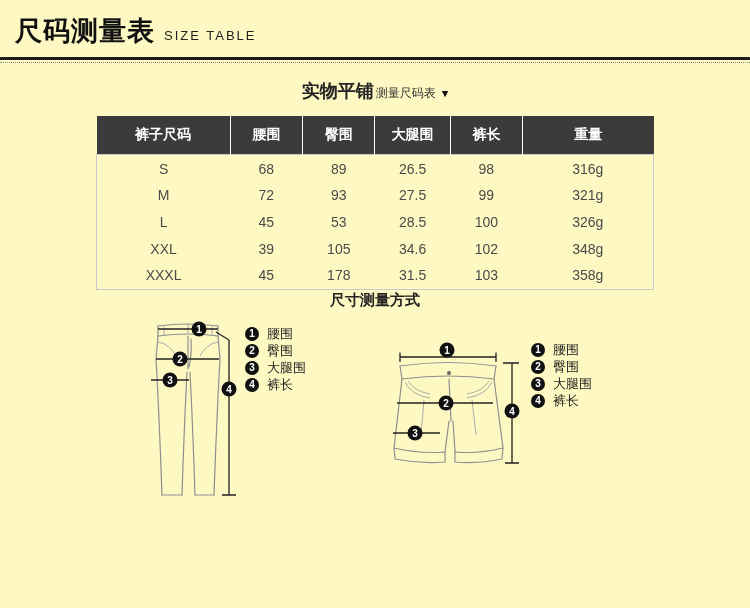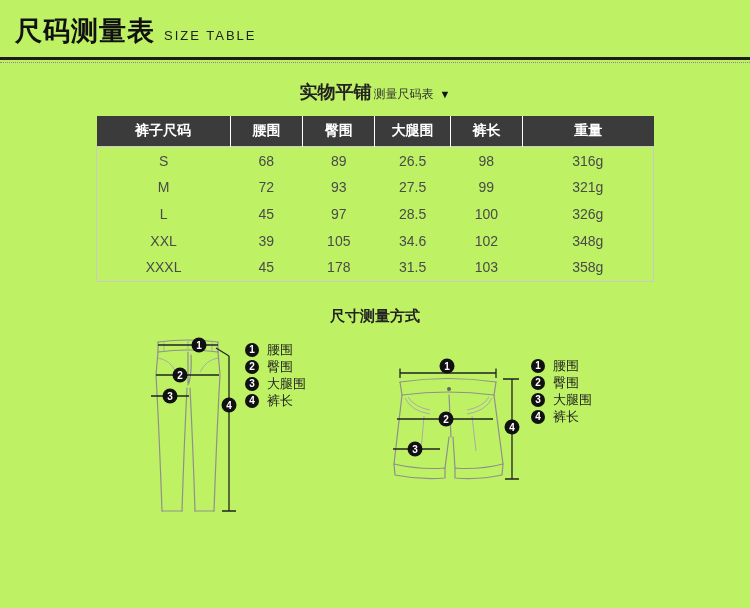--- a/index.html
+++ b/index.html
@@ -1,43 +1,43 @@
 <!DOCTYPE html>
 <html><head>
 <meta charset="utf-8">
 <style>
   * { margin:0; padding:0; box-sizing:border-box; }
   body { background:#fff; font-family:"Liberation Sans","DejaVu Sans",sans-serif; }
-  .page { position:relative; width:750px; height:608px; background:#bef264; overflow:hidden; }
+  .page { position:relative; width:750px; height:608px; background:#fef9c3; overflow:hidden; }
 
   
   .hdr { padding:13px 0 0 15px; white-space:nowrap; }
   .hdr-cn { font-size:27px; font-weight:bold; color:#111; letter-spacing:1px; }
   .hdr-en { font-size:13px; color:#222; margin-left:9px; letter-spacing:2px; }
   .rule-solid { margin-top:8px; border-top:3px solid #1c1c1c; }
   .rule-dotted { margin-top:2px; border-top:1px dotted #8a8a8a; }
 
   
-  .flat-heading { margin-top:19px; text-align:center; line-height:20px; }
+  .flat-heading { margin-top:19px; text-align:center; line-height:20px;font-family:Liberation Mono, monospace; }
   .fh-main { font-size:18px; font-weight:bold; color:#222; }
   .fh-sub { font-size:12px; color:#333; margin-left:2px; }
   .fh-arrow { font-size:11px; color:#111; margin-left:6px; }
   .note { margin-top:9px; text-align:center; font-size:14px; color:#555; line-height:17px; }
 
   
   table.size-table { width:558px; margin:12px auto 0; border-collapse:collapse; table-layout:fixed; text-align:center; }
-  table.size-table thead th { background:#3b3b3b; color:#fff; font-size:14px; font-weight:bold; height:30px; border-left:1px solid #fff; }
+  table.size-table thead th { background:#3b3b3b; color:#fff; font-size:14px; font-weight:bold; height:38px; border-left:1px solid #fff; }
   table.size-table thead th:first-child { border-left:none; }
   table.size-table tbody { }
   table.size-table tbody td { height:27px; font-size:14px; color:#4a4a4a; border:none; }
   table.size-table tbody tr:first-child td { padding-top:2px; }
   table.size-table tbody { border:1px solid #c9c9c9; }
 
   
-  .method-heading { margin-top:24px; text-align:center; font-size:15px; font-weight:bold; color:#222; line-height:20px; }
+  .method-heading { text-align:center; font-size:15px; font-weight:bold; color:#222; line-height:20px; }
   .diagrams { position:relative; height:233px; }
   .svg-abs { position:absolute; }
   .legend { position:absolute; }
   .legend-item { display:flex; align-items:center; margin-bottom:3px; height:14px; }
   .lnum { width:14px; height:14px; border-radius:50%; background:#111; color:#fff; font-size:10px; font-weight:bold;
           display:flex; align-items:center; justify-content:center; flex:0 0 14px; }
   .llabel { font-size:13px; color:#222; margin-left:8px; white-space:nowrap; }
 
   .garm { stroke:#8f8f8f; stroke-width:1.2; fill:none; stroke-linecap:round; }
   .garm-light { stroke:#aaa; stroke-width:1; fill:none; }
@@ -92,21 +92,21 @@
         <td>M</td>
         <td>72</td>
         <td>93</td>
         <td>27.5</td>
         <td>99</td>
         <td>321g</td>
       </tr>
       <tr>
         <td>L</td>
         <td>45</td>
-        <td>97</td>
+        <td>53</td>
         <td>28.5</td>
         <td>100</td>
         <td>326g</td>
       </tr>
       <tr>
         <td>XXL</td>
         <td>39</td>
         <td>105</td>
         <td>34.6</td>
         <td>102</td>

